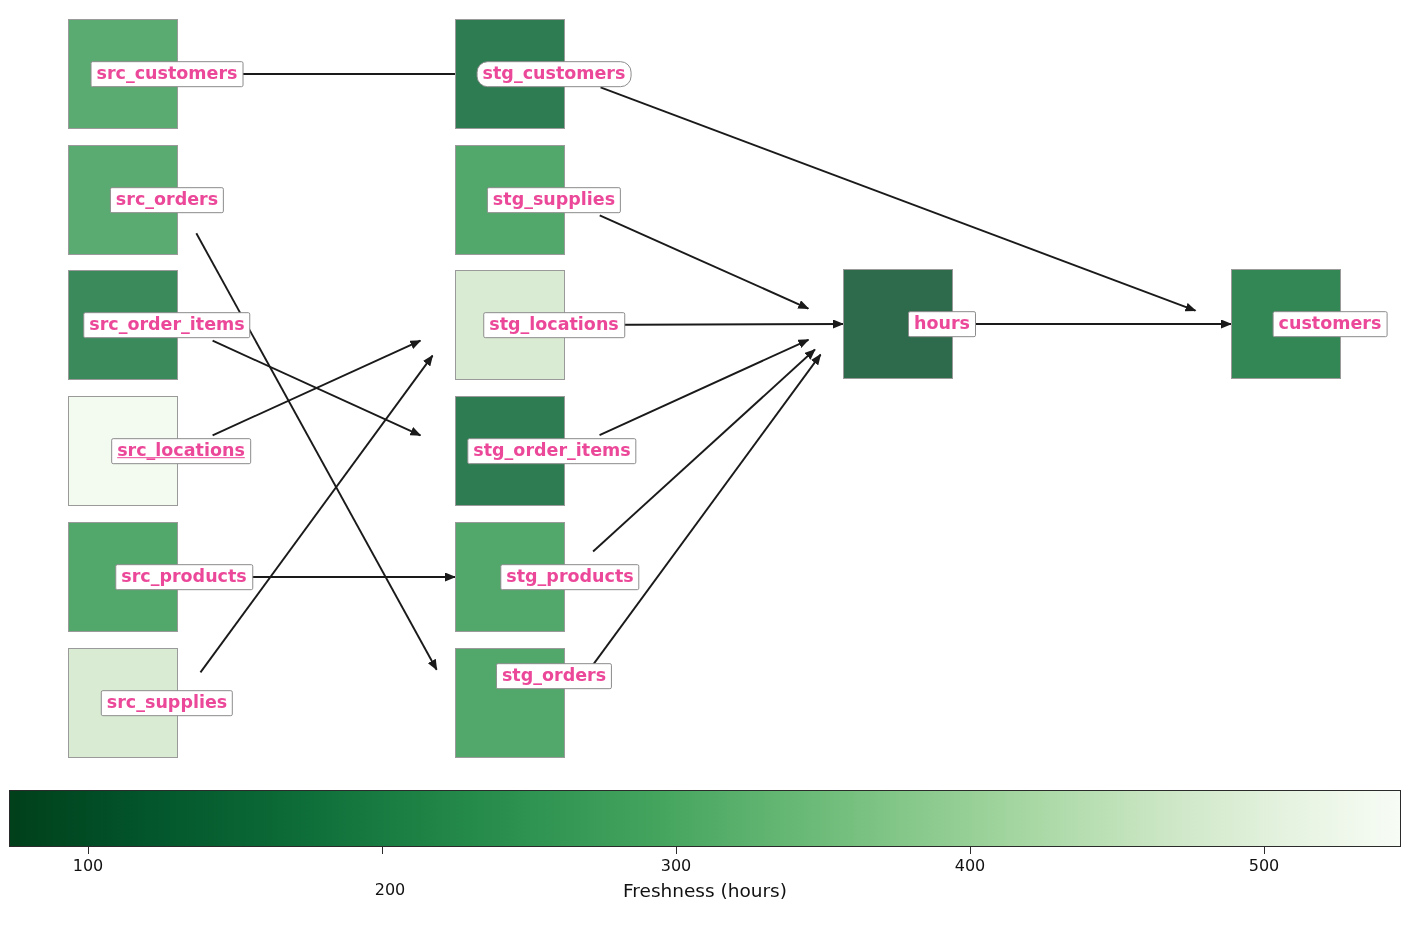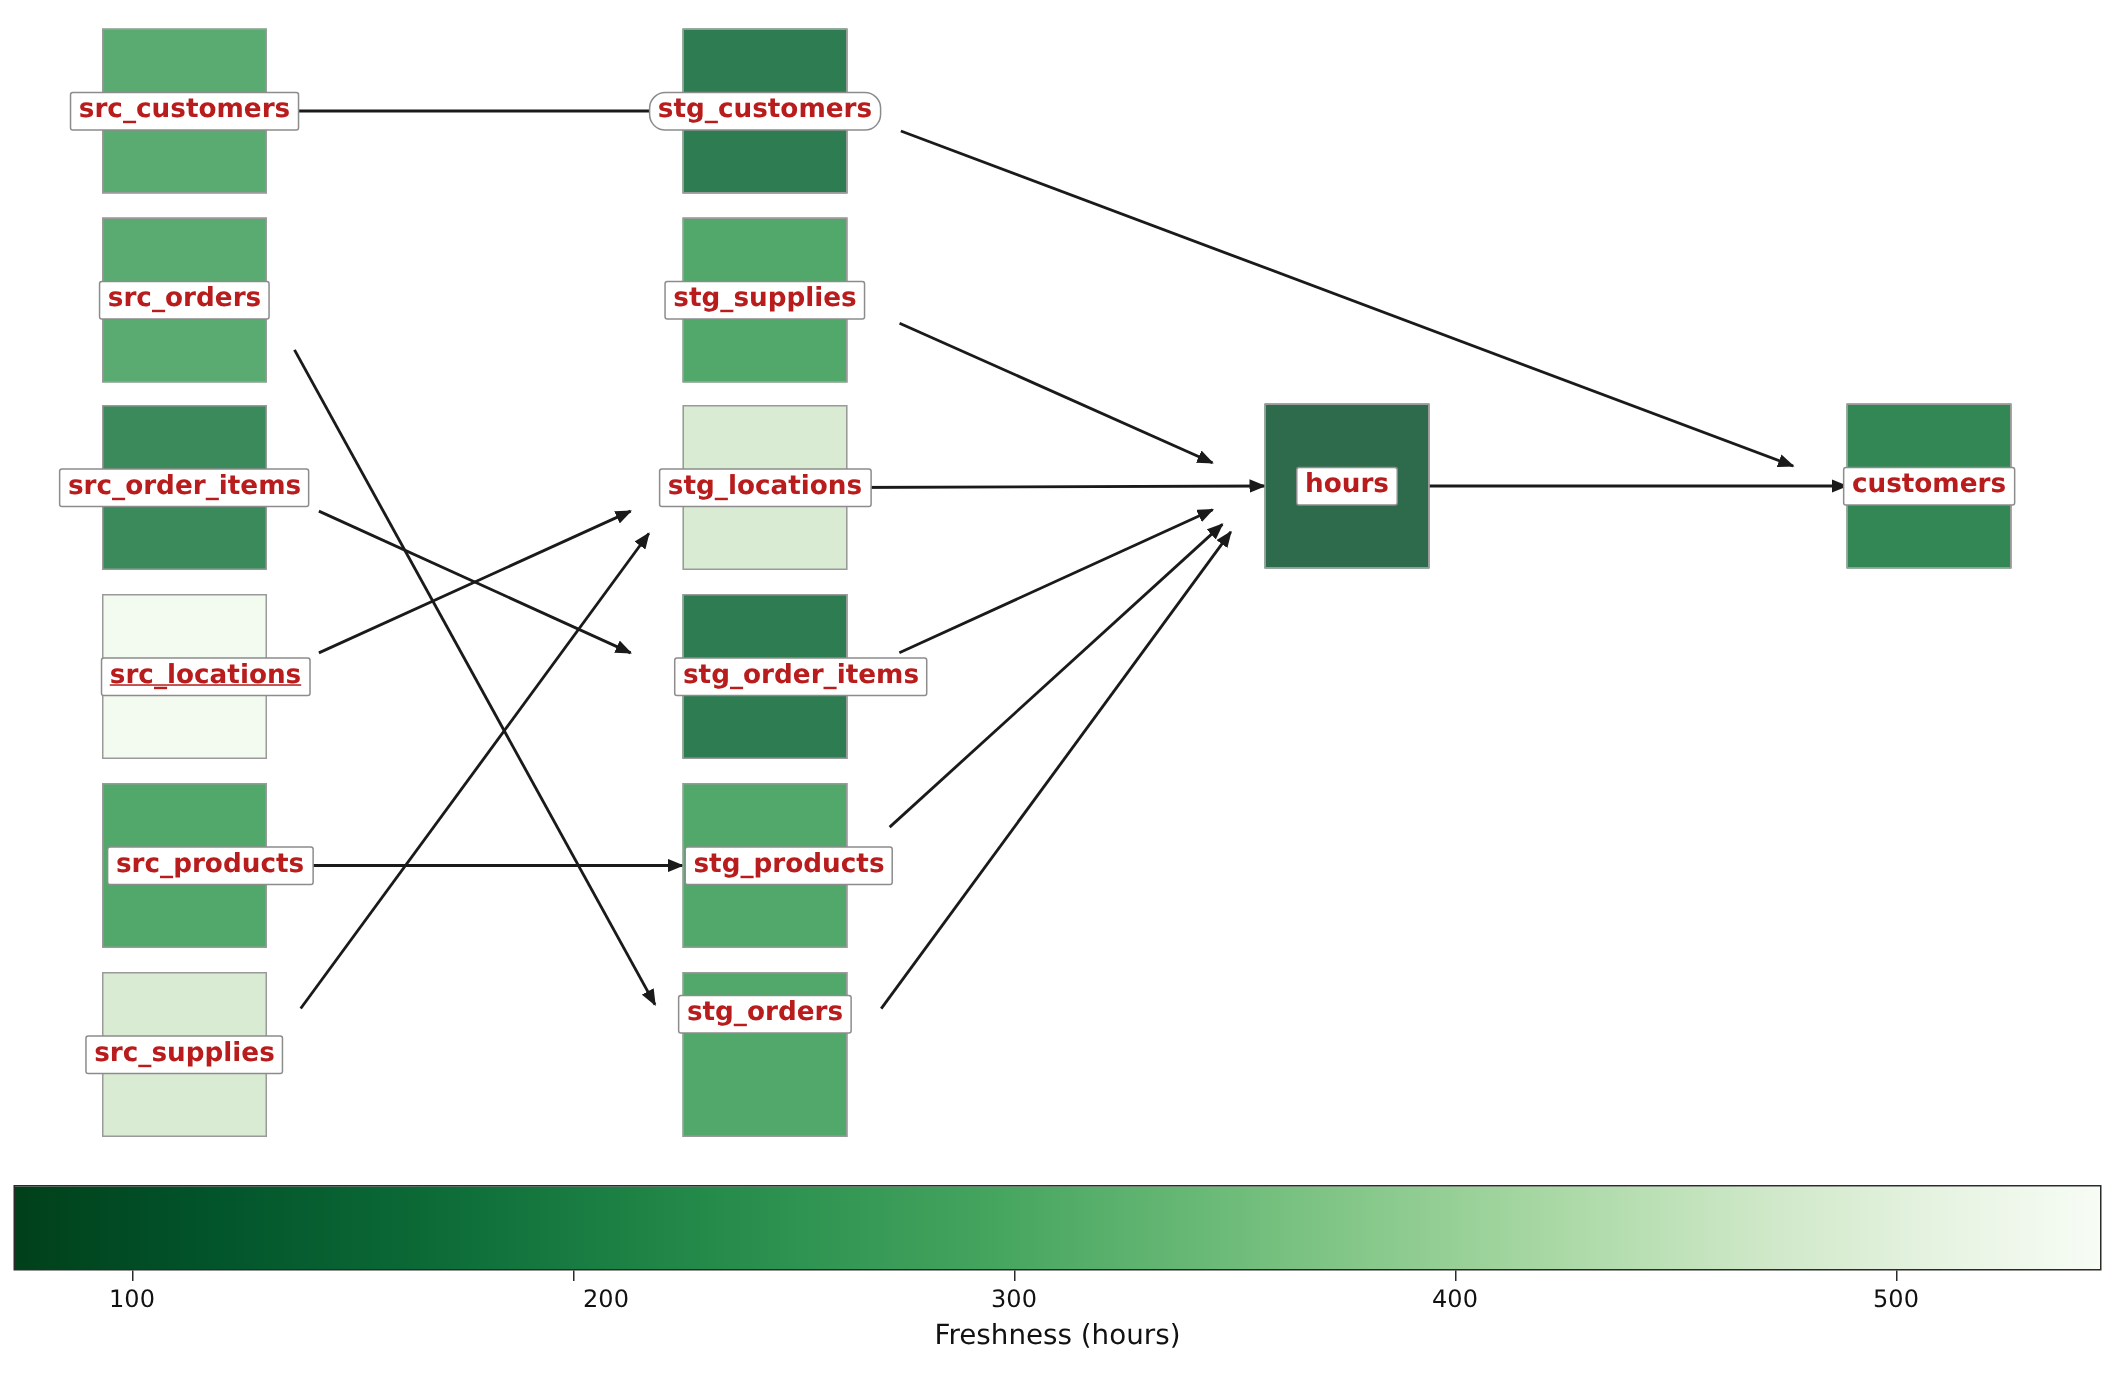--- a/index.html
+++ b/index.html
@@ -40,24 +40,25 @@
   }
   .node-label {
     position: absolute;
     transform: translate(-50%, -50%);
     background: #ffffff;
     border: 1px solid #8c8c8c;
     border-radius: 2px;
     padding: 1px 5px 2px 5px;
     font-size: 17.5px;
     font-weight: bold;
-    color: #b91c1c;
+    color: #ec4899;
     white-space: nowrap;
     line-height: 1.18;
     font-family: "DejaVu Sans", sans-serif;
+    margin-left: 44px;
   }
   
   #colorbar-wrap {
     position: absolute;
     left: 0;
     top: 780px;
     width: 1410px;
     height: 146px;
   }
   #colorbar {
@@ -148,39 +149,39 @@
         <div class="node-label" style="left: 140px; top: 577px;">src_products</div>
         <div class="node" style="left: 68px; top: 648px; width: 110px; height: 110px; background: rgb(217, 236, 211);"></div>
         <div class="node-label" style="left: 123px; top: 703px;">src_supplies</div>
         <div class="node" style="left: 455px; top: 19px; width: 110px; height: 110px; background: rgb(46, 124, 82);"></div>
         <div class="node-label" style="left: 510px; top: 74px; border-radius: 11px;">stg_customers</div>
         <div class="node" style="left: 455px; top: 145px; width: 110px; height: 110px; background: rgb(82, 168, 107);"></div>
         <div class="node-label" style="left: 510px; top: 200px;">stg_supplies</div>
         <div class="node" style="left: 455px; top: 270px; width: 110px; height: 110px; background: rgb(217, 236, 211);"></div>
         <div class="node-label" style="left: 510px; top: 325px;">stg_locations</div>
         <div class="node" style="left: 455px; top: 396px; width: 110px; height: 110px; background: rgb(46, 124, 82);"></div>
-        <div class="node-label" style="left: 534px; top: 451px;">stg_order_items</div>
+        <div class="node-label" style="left: 508px; top: 451px;">stg_order_items</div>
         <div class="node" style="left: 455px; top: 522px; width: 110px; height: 110px; background: rgb(82, 168, 107);"></div>
         <div class="node-label" style="left: 526px; top: 577px;">stg_products</div>
         <div class="node" style="left: 455px; top: 648px; width: 110px; height: 110px; background: rgb(82, 168, 107);"></div>
         <div class="node-label" style="left: 510px; top: 676px;">stg_orders</div>
         <div class="node" style="left: 843px; top: 269px; width: 110px; height: 110px; background: rgb(46, 107, 76);"></div>
         <div class="node-label" style="left: 898px; top: 324px;">hours</div>
         <div class="node" style="left: 1231px; top: 269px; width: 110px; height: 110px; background: rgb(50, 135, 85);"></div>
         <div class="node-label" style="left: 1286px; top: 324px;">customers</div>
       </div>
   </div>
 
   <div id="colorbar-wrap">
     <div id="colorbar"></div>
     <div id="cb-ticks">
         <div class="cb-tick" style="left: 88px;"></div>
         <div class="cb-ticklabel" style="left: 88px;">100</div>
         <div class="cb-tick" style="left: 382px;"></div>
-        <div class="cb-ticklabel" style="left: 404px;">200</div>
+        <div class="cb-ticklabel" style="left: 390px; margin-top: 24px;">200</div>
         <div class="cb-tick" style="left: 676px;"></div>
         <div class="cb-ticklabel" style="left: 676px;">300</div>
         <div class="cb-tick" style="left: 970px;"></div>
         <div class="cb-ticklabel" style="left: 970px;">400</div>
         <div class="cb-tick" style="left: 1264px;"></div>
         <div class="cb-ticklabel" style="left: 1264px;">500</div>
       </div>
     <div id="cb-axis-label">Freshness (hours)</div>
   </div>
 

